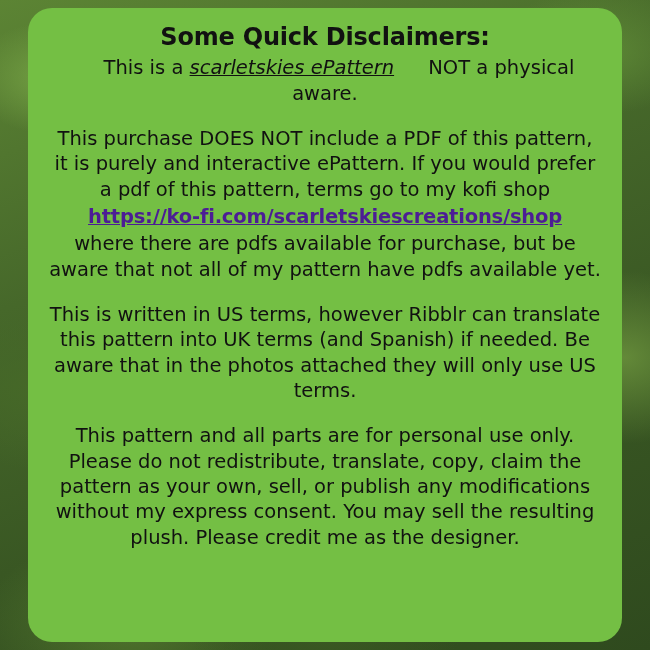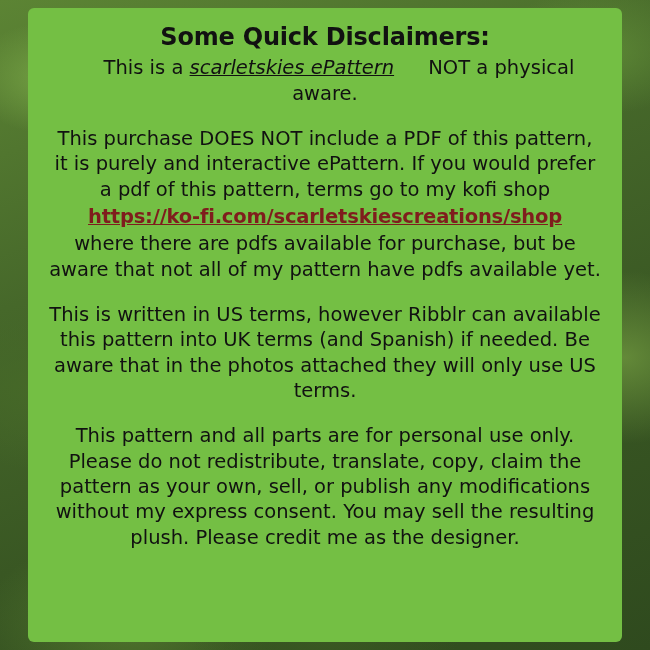--- a/index.html
+++ b/index.html
@@ -32,21 +32,21 @@
     justify-content: center;
   }
   .card {
     position: absolute;
     left: 28px;
     top: 8px;
     width: 594px;
     height: 634px;
     box-sizing: border-box;
     background: #74bf44;
-    border-radius: 6px;
+    border-radius: 24px;
     padding: 14px 20px 10px 20px;
     color: #111111;
     text-align: center;
     line-height: 1.30;
     font-size: 19.5px;
     overflow: hidden;
   }
   .title {
     font-weight: bold;
     font-size: 24px;
@@ -60,21 +60,21 @@
   .spacer {
     height: 20px;
   }
   .em-underline {
     font-style: italic;
     text-decoration: underline;
   }
   .link {
     font-weight: bold;
     text-decoration: underline;
-    color: #7f1d1d;
+    color: #4c1d95;
     display: block;
     margin: 2px 0 2px 0;
     font-size: 19.5px;
     letter-spacing: -0.2px;
   }
   .inline {
     display: inline;
     margin-left: 28px;
   }
 </style>
@@ -91,21 +91,21 @@
     </p>
 
     <div class="spacer"></div>
 
     <p class="para">This purchase DOES NOT include a PDF of this pattern, it is purely and interactive ePattern. If you would prefer a pdf of this pattern, terms go to my kofi shop</p>
     <a class="link" href="#">https://ko-fi.com/scarletskiescreations/shop</a>
     <p class="para">where there are pdfs available for purchase, but be aware that not all of my pattern have pdfs available yet.</p>
 
     <div class="spacer"></div>
 
-    <p class="para">This is written in US terms, however Ribblr can available this pattern into UK terms (and Spanish) if needed. Be aware that in the photos attached they will only use US terms.</p>
+    <p class="para">This is written in US terms, however Ribblr can translate this pattern into UK terms (and Spanish) if needed. Be aware that in the photos attached they will only use US terms.</p>
 
     <div class="spacer"></div>
 
     <p class="para">This pattern and all parts are for personal use only. Please do not redistribute, translate, copy, claim the pattern as your own, sell, or publish any modifications without my express consent. You may sell the resulting plush. Please credit me as the designer.</p>
 
     <div class="spacer"></div>
 
 
   </div>
 </div>

